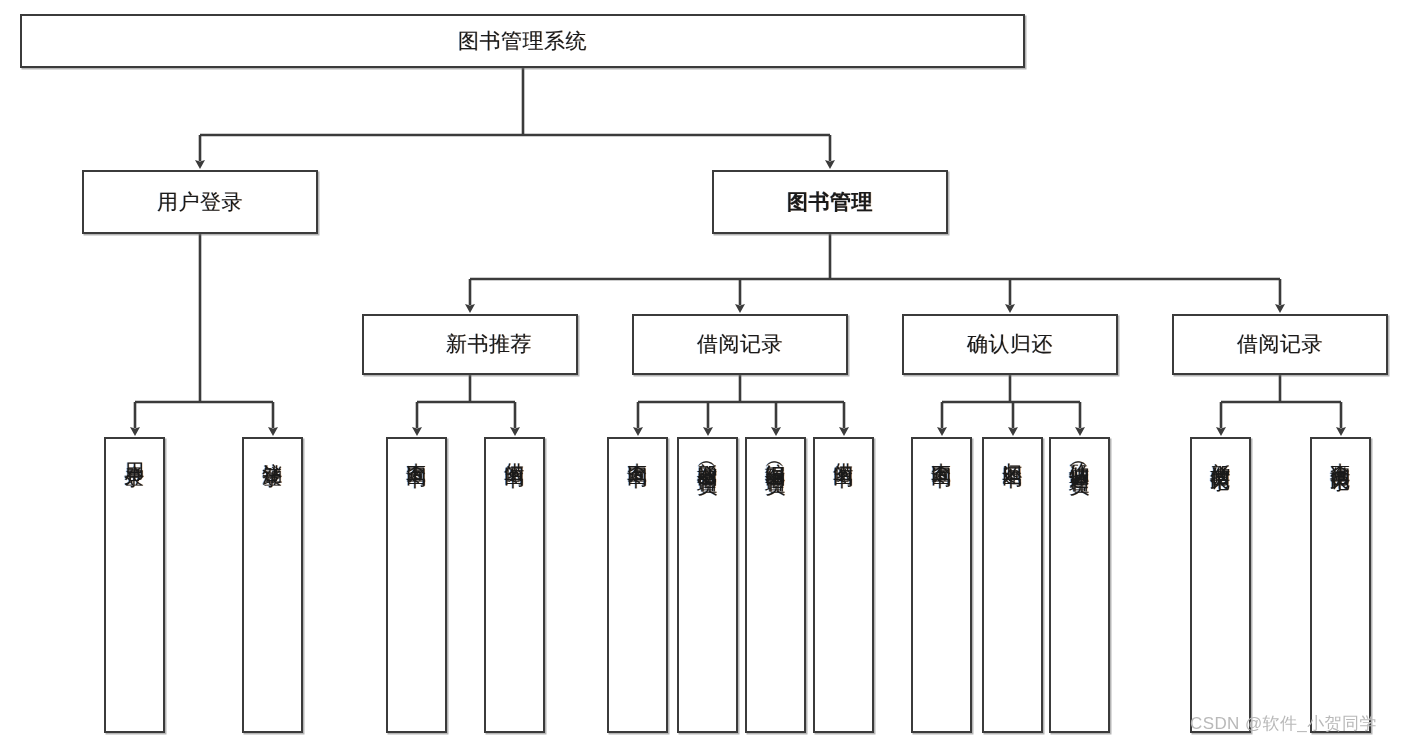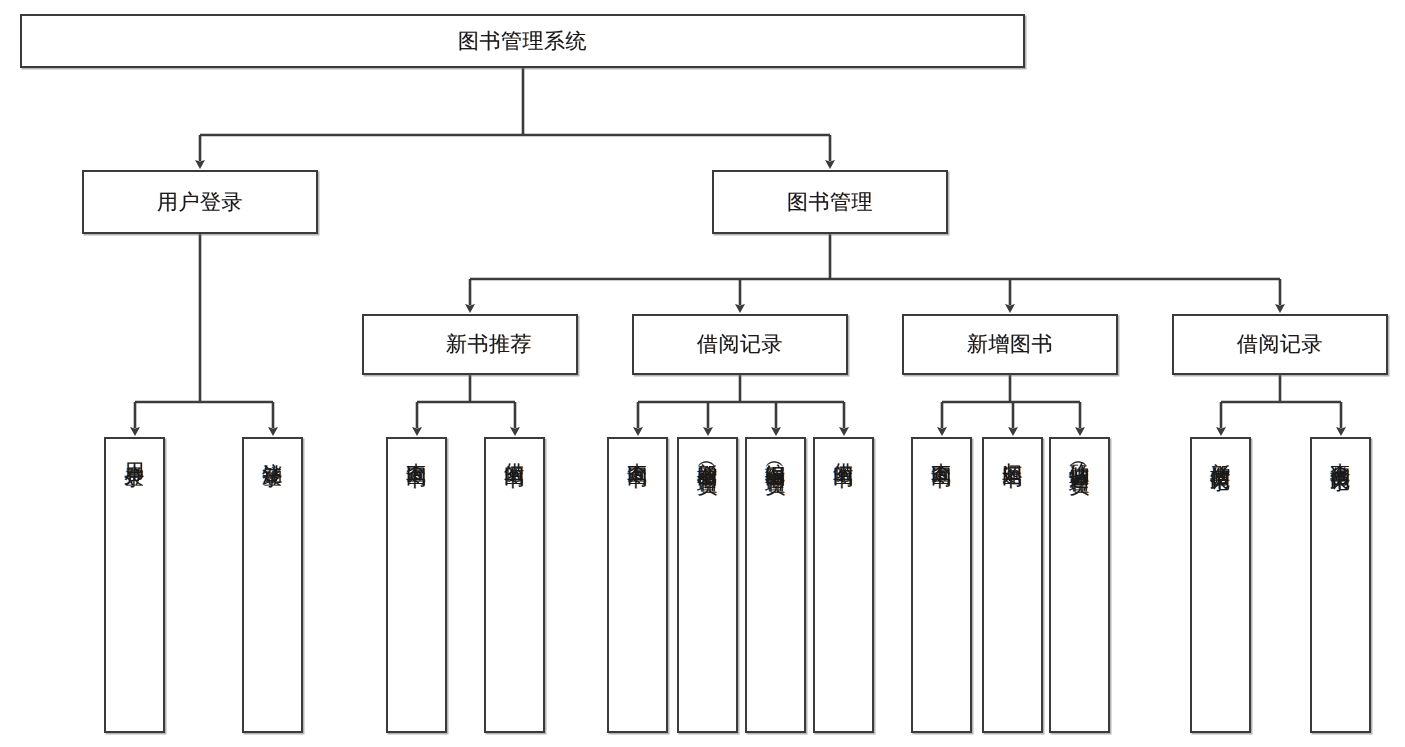--- a/index.html
+++ b/index.html
@@ -114,31 +114,31 @@
       </g>
   </svg>
 
   <div id="nodes-layer">
       <div class="node" style="left: 20px; top: 14px; width: 1005px; height: 54px;">
         <span class="node-label">图书管理系统</span>
       </div>
       <div class="node" style="left: 82px; top: 170px; width: 236px; height: 64px;">
         <span class="node-label">用户登录</span>
       </div>
-      <div class="node" style="left: 712px; top: 170px; width: 236px; height: 64px;">
+      <div class="node" style="left: 712px; top: 170px; width: 236px; height: 64px; font-weight: bold;">
         <span class="node-label">图书管理</span>
       </div>
       <div class="node" style="left: 362px; top: 314px; width: 216px; height: 61px; padding-left: 38px;">
         <span class="node-label">新书推荐</span>
       </div>
       <div class="node" style="left: 632px; top: 314px; width: 216px; height: 61px;">
         <span class="node-label">借阅记录</span>
       </div>
       <div class="node" style="left: 902px; top: 314px; width: 216px; height: 61px;">
-        <span class="node-label">新增图书</span>
+        <span class="node-label">确认归还</span>
       </div>
       <div class="node" style="left: 1172px; top: 314px; width: 216px; height: 61px;">
         <span class="node-label">借阅记录</span>
       </div>
       <div class="node vertical" style="left: 104px; top: 437px; width: 61px; height: 296px;">
         <span class="node-label">用户登录</span>
       </div>
       <div class="node vertical" style="left: 242px; top: 437px; width: 61px; height: 296px;">
         <span class="node-label">注销登录</span>
       </div>
@@ -170,13 +170,14 @@
         <span class="node-label">确认归还（管理员）</span>
       </div>
       <div class="node vertical" style="left: 1190px; top: 437px; width: 61px; height: 296px;">
         <span class="node-label">新增借阅记录</span>
       </div>
       <div class="node vertical" style="left: 1310px; top: 437px; width: 61px; height: 296px;">
         <span class="node-label">查询借阅记录</span>
       </div>
     </div>
 
+  <div class="watermark" style="left: 1190px; top: 712px;">CSDN @软件_小贺同学</div>
 </div>
 
 </body></html>

